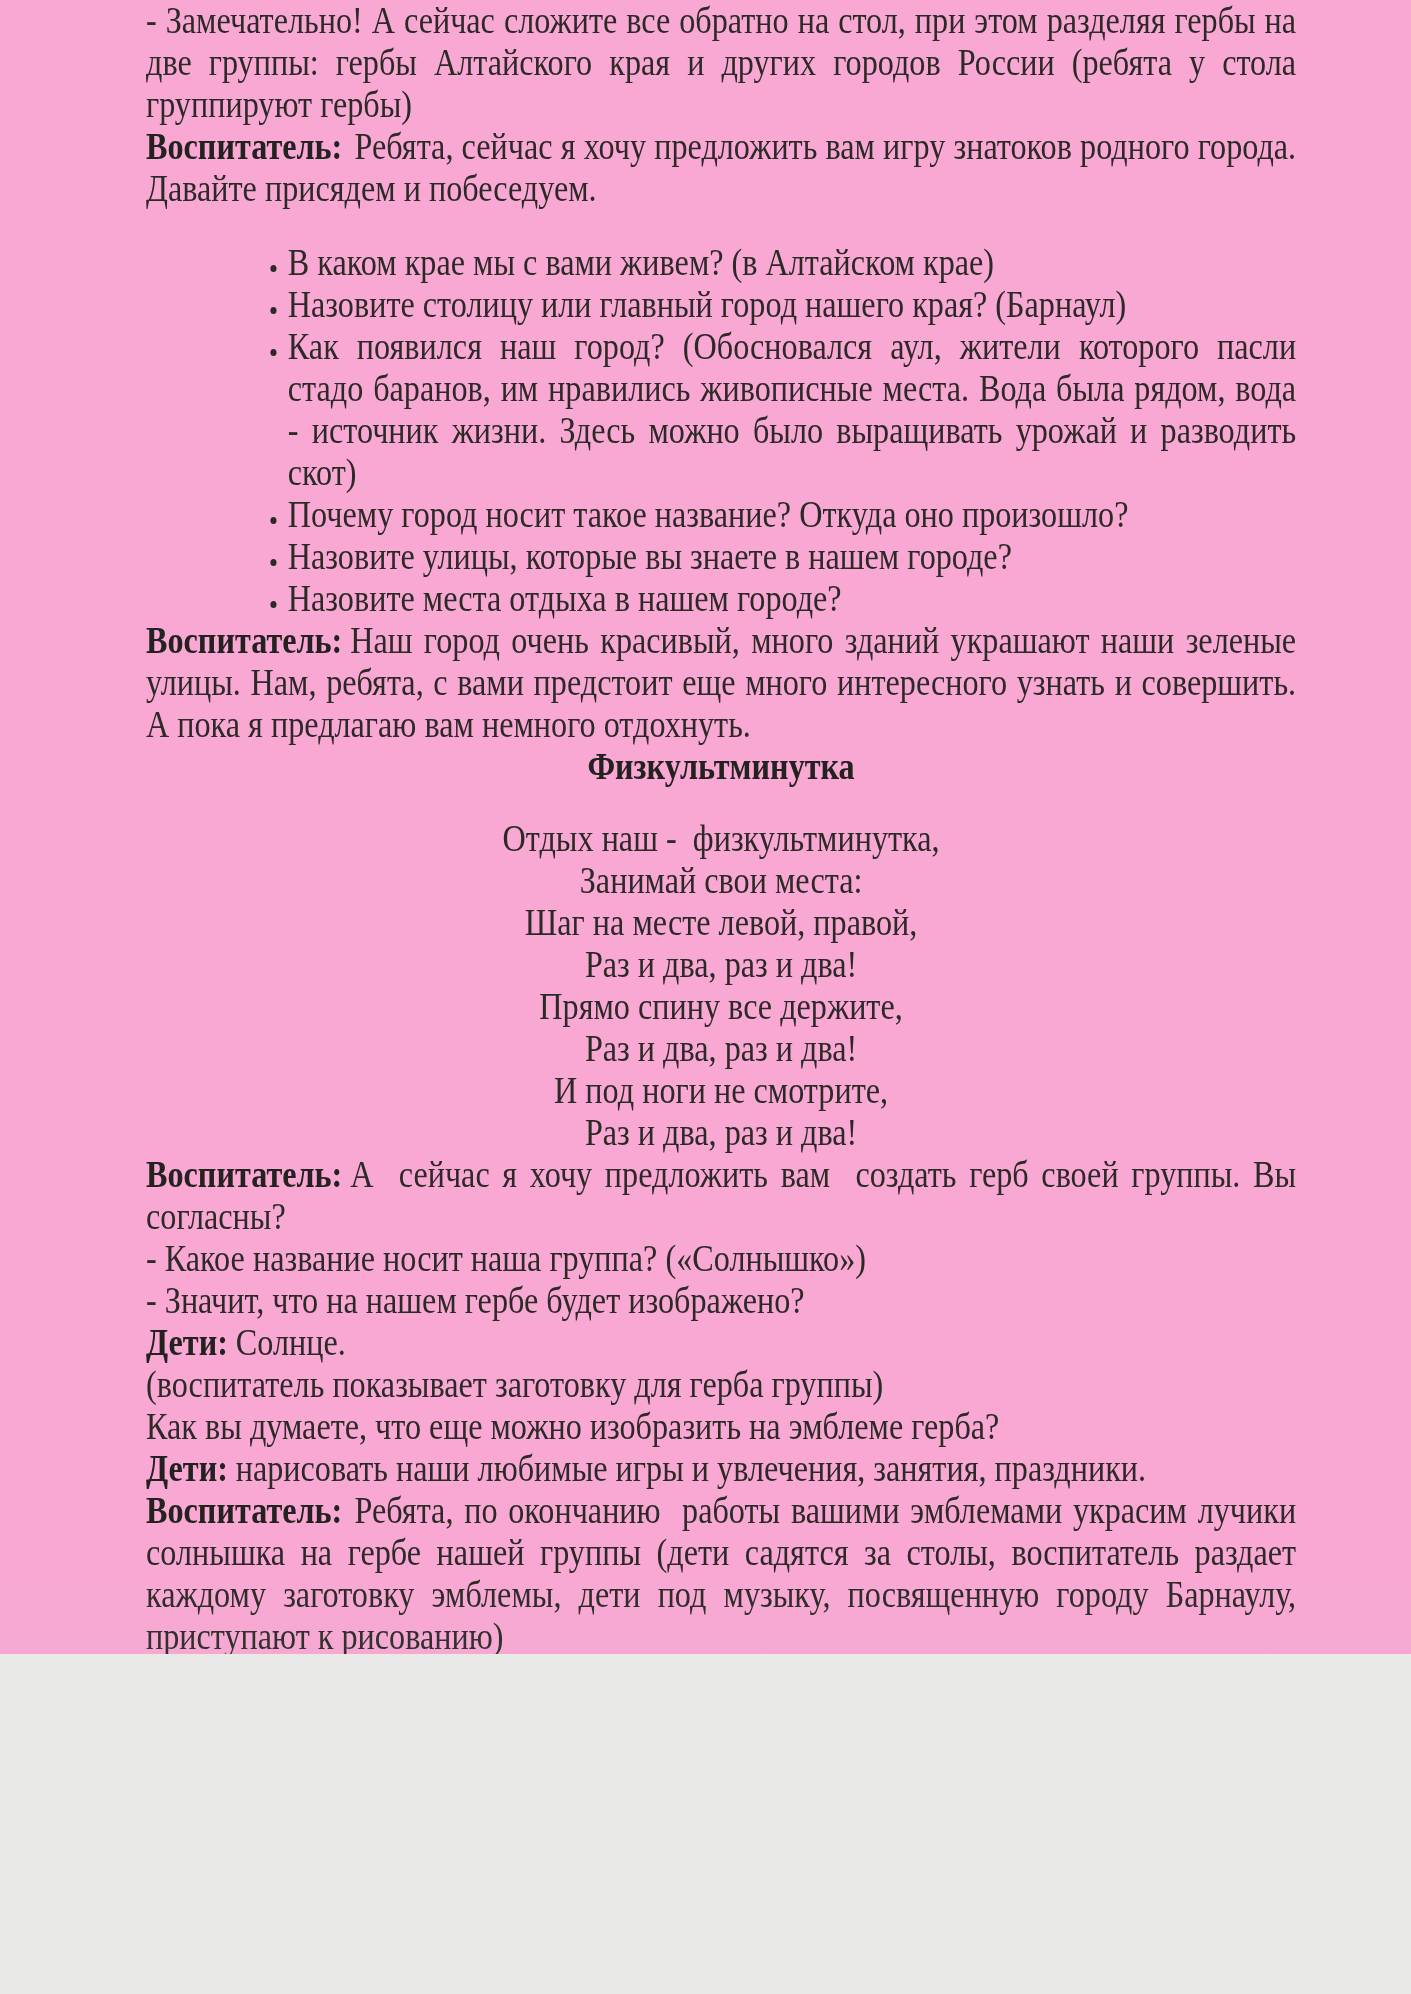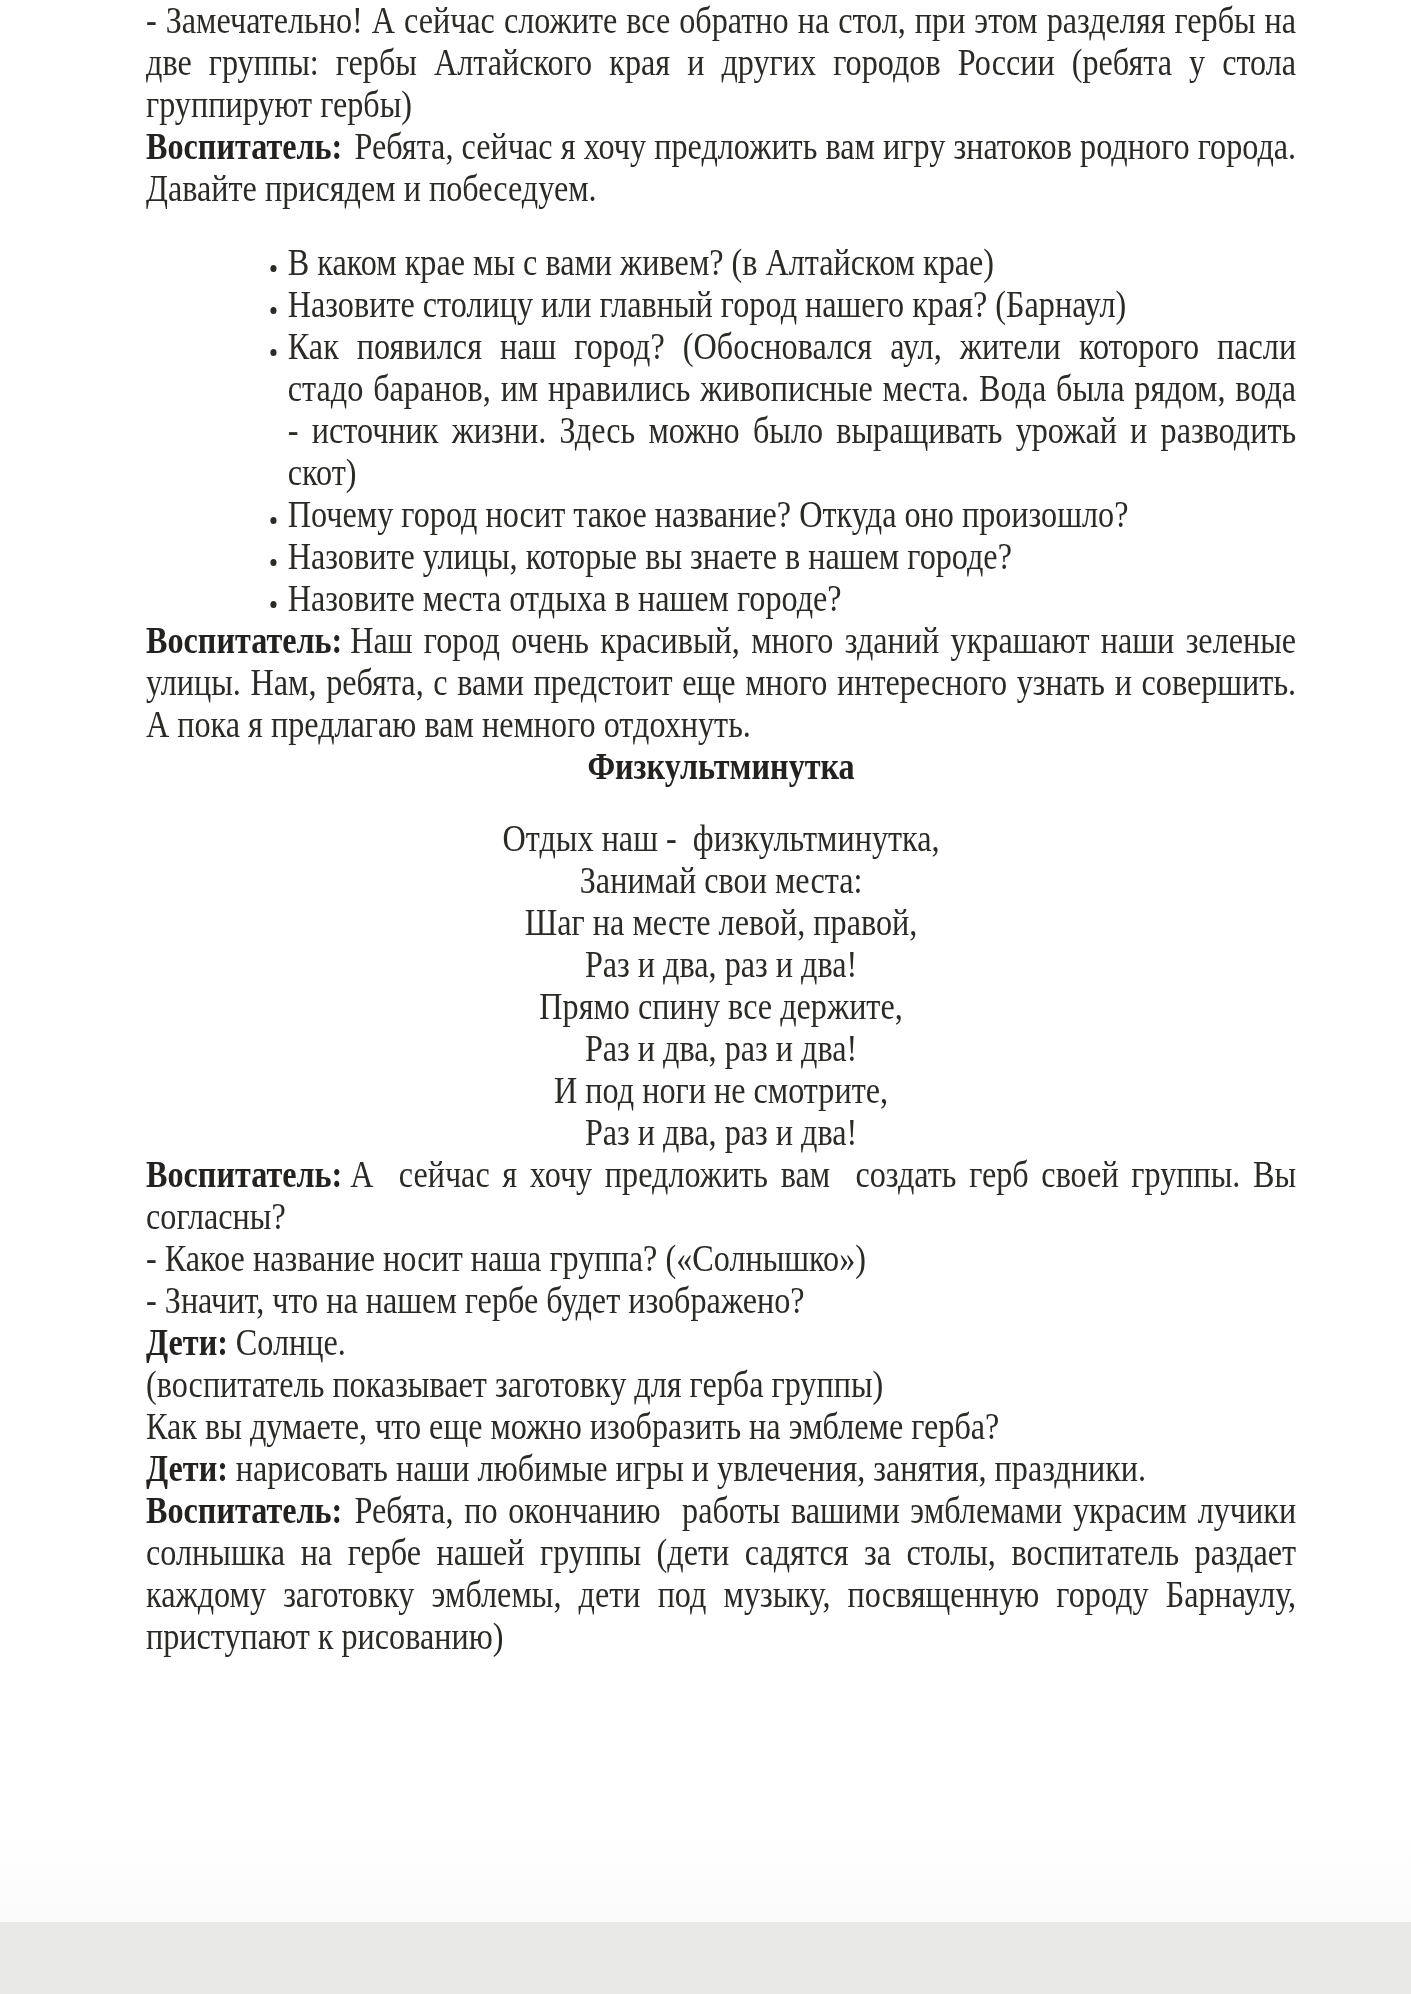--- a/index.html
+++ b/index.html
@@ -1,22 +1,22 @@
 <!DOCTYPE html>
 <html lang="ru"><head>
 <meta charset="utf-8">
 <style>
   html, body { margin: 0; padding: 0; }
   body { background: #e9e9e7; }
   .page {
     position: relative;
     width: 1411px;
-    height: 1922px;
+    height: 1654px;
     margin: 0 auto;
-    background: #ffffff;
+    background: #f9a8d4;
     overflow: hidden;
     color: #2c2a27;
   }
   
   .content {
     position: absolute;
     left: 146px;
     top: 0;
     width: 1322px;
     transform: scaleX(0.87);

